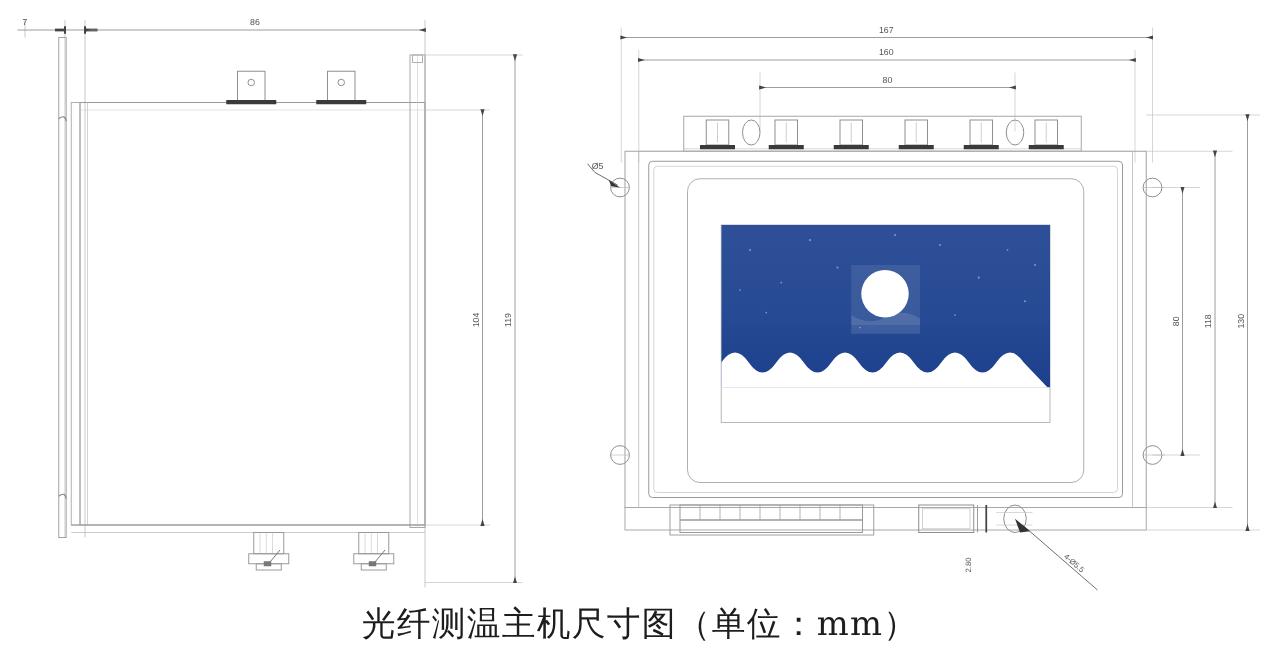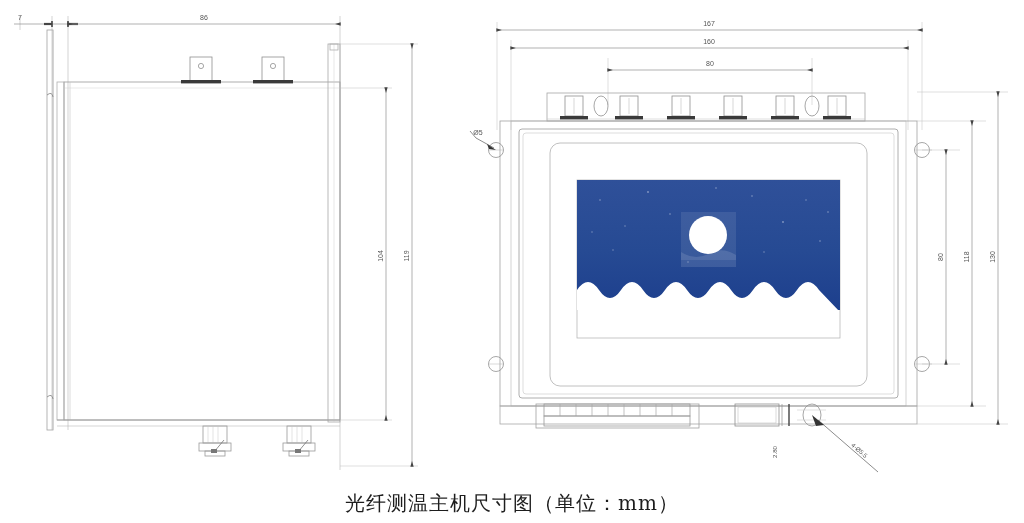--- a/index.html
+++ b/index.html
@@ -8,21 +8,21 @@
     font-family:"Liberation Sans","DejaVu Sans",sans-serif;
     color:#1a1a1a;position:relative;
   }
   #stage{position:absolute;inset:0;width:1024px;height:523px;}
   svg.draw{position:absolute;left:0;top:0;width:1024px;height:523px;}
   .dimtext{font-family:"Liberation Sans","DejaVu Sans",sans-serif;font-size:7px;fill:#555;}
   .dimtext.sm{font-size:6.2px;}
   .caption{
     position:absolute;left:0;right:0;bottom:6px;text-align:center;
     font-family:"DejaVu Serif","Liberation Serif",serif;
-    font-size:20px;color:#1d1d1d;letter-spacing:1px;white-space:nowrap;
+    font-size:27px;color:#1d1d1d;letter-spacing:1px;white-space:nowrap;
   }
 </style>
 </head>
 <body>
 
 <div id="stage">
 
   <svg class="draw" viewBox="0 0 1024 523">
     <defs>
       <marker id="arrIn" markerWidth="8" markerHeight="6" refX="7" refY="3" orient="auto">

